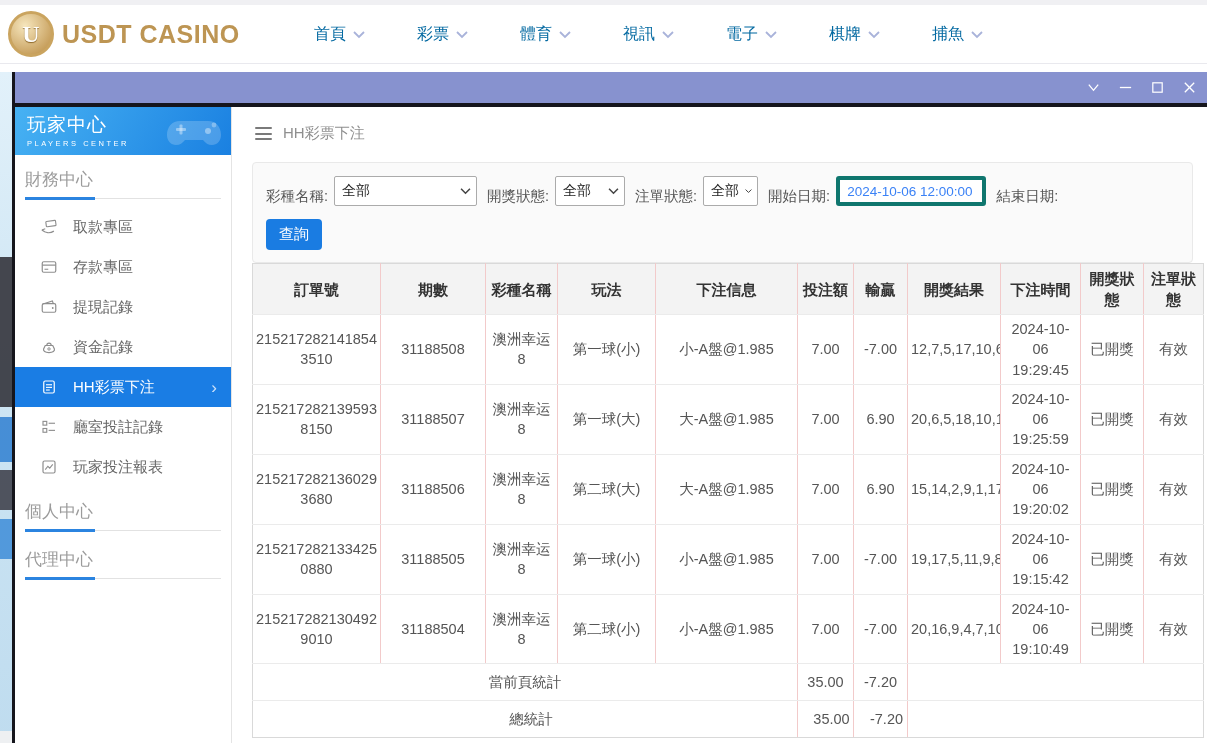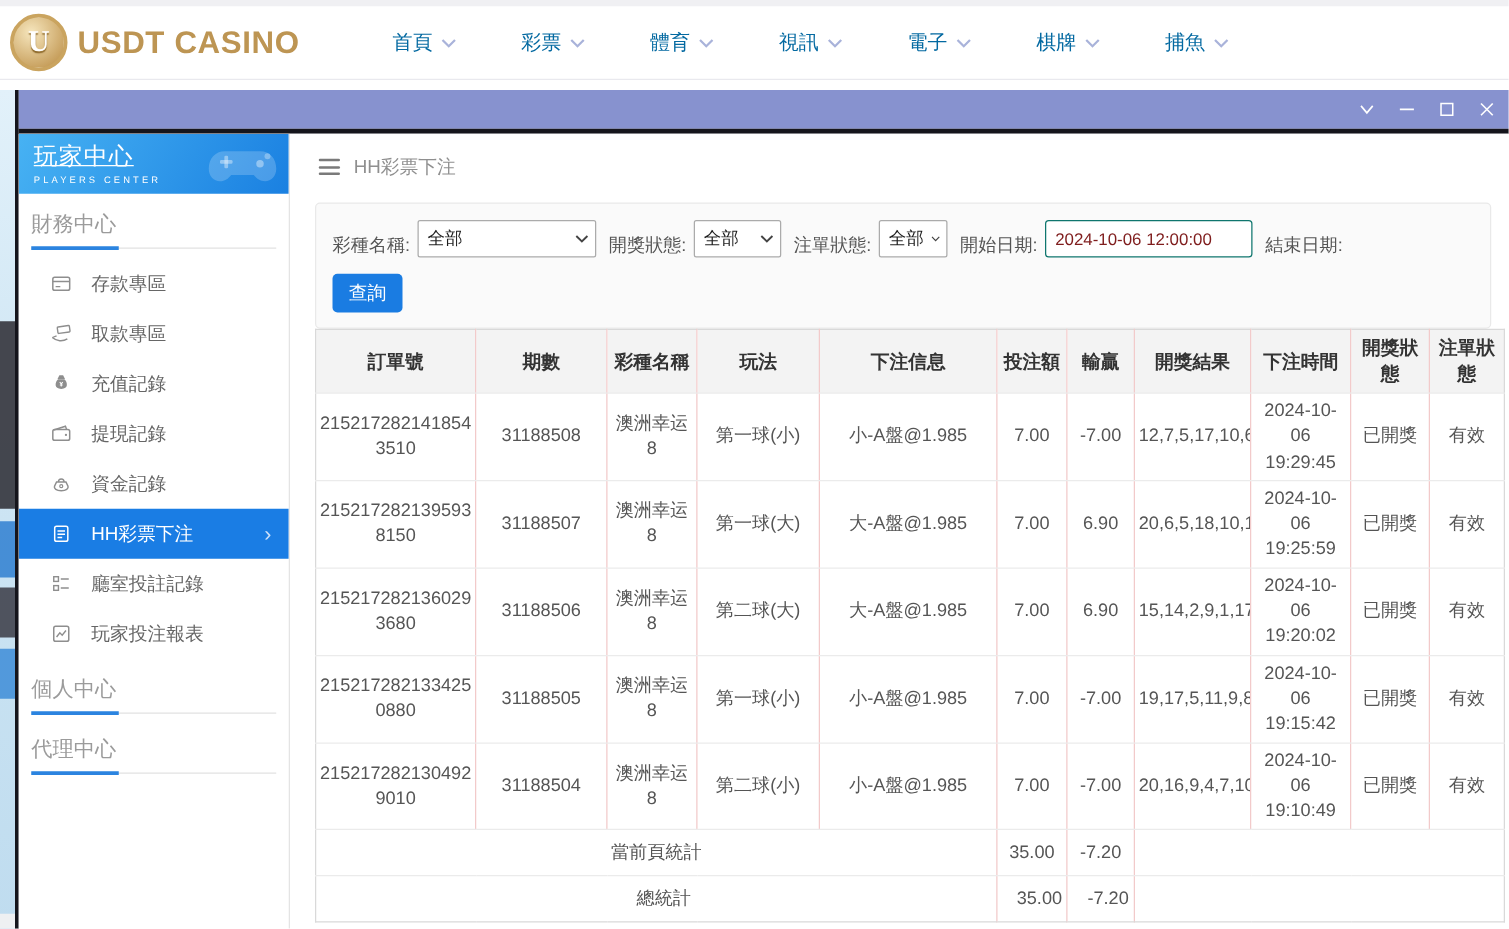--- a/index.html
+++ b/index.html
@@ -35,21 +35,21 @@
     border-left:3px solid #15151c; }
   .titlebar { height:31px; background:#8792cf; display:flex; align-items:center; justify-content:flex-end;
     gap:17px; padding-right:10px; flex:none; }
   .tb-icon { width:15px; height:15px; cursor:pointer; display:block; }
   .win-divider { height:4px; background:#15151c; flex:none; }
   .window-body { flex:1; display:flex; background:#fff; overflow:hidden; }
   
   .sidebar { width:217px; flex:none; border-right:1px solid #e4e4e4; overflow:hidden; background:#fff; }
   .sidebar-header { height:48px; background:linear-gradient(120deg,#47b2f3 0%,#1a80e1 100%);
     color:#fff; padding:5px 0 0 12px; position:relative; overflow:hidden; }
-  .sb-title { font-size:19px; letter-spacing:1px;text-decoration:underline; }
+  .sb-title { font-size:19px; letter-spacing:1px; }
   .sb-sub { font-size:7.5px; letter-spacing:2.5px; margin-top:1px; }
   .sb-decor { position:absolute; right:6px; top:2px; width:62px; height:46px; opacity:.9; }
   .section-title { font-size:17px; color:#9b9b9b; padding:13px 0 7px 10px; }
   .section-rule { height:1px; background:#e2e2e2; margin:0 10px 4px 10px; position:relative; }
   .section-rule::before { content:""; position:absolute; left:0; top:-1px; height:3px; width:70px; background:#2b84e0; }
   .menu { list-style:none; padding:4px 0 0 0; }
   .menu-item { height:40px; display:flex; align-items:center; padding-left:25px; gap:15px;
     font-size:15px; color:#666; cursor:pointer; }
   .micon { width:18px; height:18px; color:#8e8e8e; flex:none; }
   .menu-item.active { background:#1a7de4; color:#fff; }
@@ -61,22 +61,22 @@
   .burger { width:17px; height:13px; display:flex; flex-direction:column; justify-content:space-between; cursor:pointer; }
   .burger span { display:block; height:2px; background:#7a7a7a; border-radius:1px; }
   .filterbox { margin:9px 0 0 10px; background:#fafafa; border:1px solid #e9e9e9; border-radius:4px; padding:13px 13px 12px 13px; }
   .filter-row { display:flex; align-items:flex-end; font-size:14.5px; color:#555; white-space:nowrap; }
   .flabel { margin:0 6px 0 10px; }
   .flabel:first-child { margin-left:0; }
   .fselect { height:30px; background:#fff; border:1px solid #ababab; border-radius:2px; display:flex;
     align-items:center; justify-content:space-between; padding:0 5px 0 7px; color:#1d1d1d; font-size:14px; cursor:pointer; }
   .sel-chev { width:11px; height:8px; margin-left:6px; }
   .w-lottery { width:143px; }  .w-draw { width:70px; }  .w-order { width:55px; }
-  .fdate { height:30px; width:166px; background:#fff; border:1px solid #0f766e; border-radius:3px;
-    font-size:13.5px; color:#7f1d1d; padding:0 7px; font-family:"Liberation Sans",sans-serif; }
+  .fdate { height:30px; width:150px; background:#fff; border:4px solid #0f766e; border-radius:3px;
+    font-size:13.5px; color:#3b82f6; padding:0 7px; font-family:"Liberation Sans",sans-serif; }
   .query-btn { margin-top:13px; min-width:56px; height:31px; background:#1a7ce2; color:#fff; border:none;
     border-radius:4px; font-size:15px; cursor:pointer; padding:0 13px; font-family:inherit; }
   
   table.datatable { margin-left:10px; width:951px; table-layout:fixed; border-collapse:collapse;
     font-size:14.5px; color:#555; }
   .datatable th, .datatable td { border:1px solid #f2caca; border-top-color:#ebebeb; border-bottom-color:#ebebeb;
     text-align:center; padding:4px 3px; line-height:1.4; overflow:hidden; }
   .datatable thead th { background:#f3f3f3; color:#333; font-weight:bold; font-size:15px; height:39px;
     border-top-color:#d9d9d9; }
   .datatable tbody td { height:56px; }
@@ -184,41 +184,33 @@
           <rect x="12" y="19" width="10" height="3" rx="1" fill="rgba(255,255,255,0.45)"></rect>
           <rect x="15.5" y="15.5" width="3" height="10" rx="1" fill="rgba(255,255,255,0.45)"></rect>
         </svg>
       </div>
 
       <div class="section-title">財務中心</div>
       <div class="section-rule"></div>
       <ul class="menu">
         <li class="menu-item">
           <svg class="micon" viewBox="0 0 24 24">
+              <rect x="8" y="4" width="13" height="7" rx="1" fill="none" stroke="currentColor" stroke-width="1.5" transform="rotate(-8 14 7)"></rect>
+              <path d="M2.5 16c4.5 4 11 4.5 16 1.5" fill="none" stroke="currentColor" stroke-width="1.6"></path>
+              <path d="M2.5 16l4.5-1.8" fill="none" stroke="currentColor" stroke-width="1.4"></path>
+            </svg>
+          <span>取款專區</span>
+        </li>
+        <li class="menu-item">
+          <svg class="micon" viewBox="0 0 24 24">
               <rect x="3" y="5" width="18" height="14" rx="2" fill="none" stroke="currentColor" stroke-width="1.6"></rect>
               <line x1="3" y1="9.5" x2="21" y2="9.5" stroke="currentColor" stroke-width="1.6"></line>
               <line x1="6" y1="15" x2="11" y2="15" stroke="currentColor" stroke-width="1.4"></line>
             </svg>
           <span>存款專區</span>
-        </li>
-        <li class="menu-item">
-          <svg class="micon" viewBox="0 0 24 24">
-              <rect x="8" y="4" width="13" height="7" rx="1" fill="none" stroke="currentColor" stroke-width="1.5" transform="rotate(-8 14 7)"></rect>
-              <path d="M2.5 16c4.5 4 11 4.5 16 1.5" fill="none" stroke="currentColor" stroke-width="1.6"></path>
-              <path d="M2.5 16l4.5-1.8" fill="none" stroke="currentColor" stroke-width="1.4"></path>
-            </svg>
-          <span>取款專區</span>
-        </li>
-        <li class="menu-item">
-          <svg class="micon" viewBox="0 0 24 24">
-              <path d="M10 3h4l2 4H8z" fill="currentColor"></path>
-              <path d="M8.6 7.2C5 10.5 4.2 17.5 12 17.5s7-7 3.4-10.3z" fill="currentColor"></path>
-              <path d="M10.4 10.2l1.6 2 1.6-2M12 12.2v2.6M10.5 13.3h3" fill="none" stroke="#fff" stroke-width="1.1"></path>
-            </svg>
-          <span>充值記錄</span>
         </li>
         <li class="menu-item">
           <svg class="micon" viewBox="0 0 24 24">
               <rect x="3" y="7.5" width="18" height="11.5" rx="2" fill="none" stroke="currentColor" stroke-width="1.6"></rect>
               <path d="M4 8l12.5-4 1.2 3.4" fill="none" stroke="currentColor" stroke-width="1.5"></path>
               <circle cx="17" cy="13.3" r="1.2" fill="currentColor"></circle>
             </svg>
           <span>提現記錄</span>
         </li>
         <li class="menu-item">

